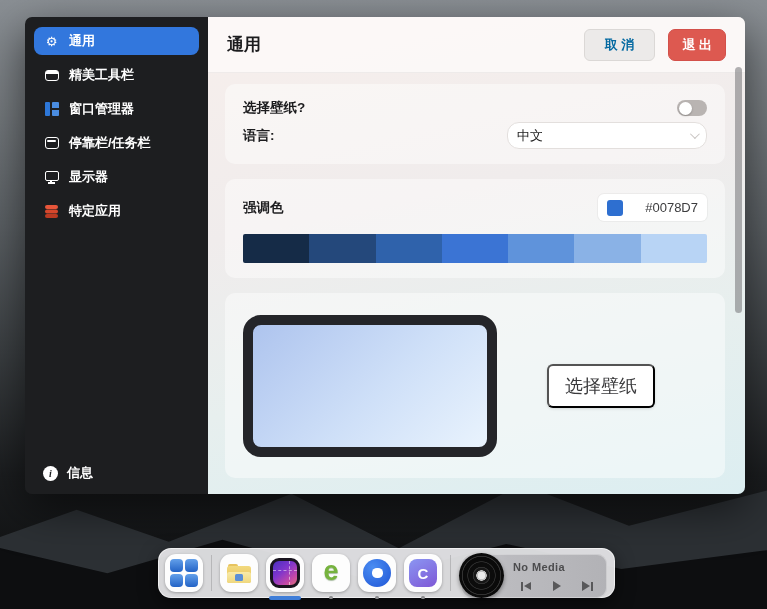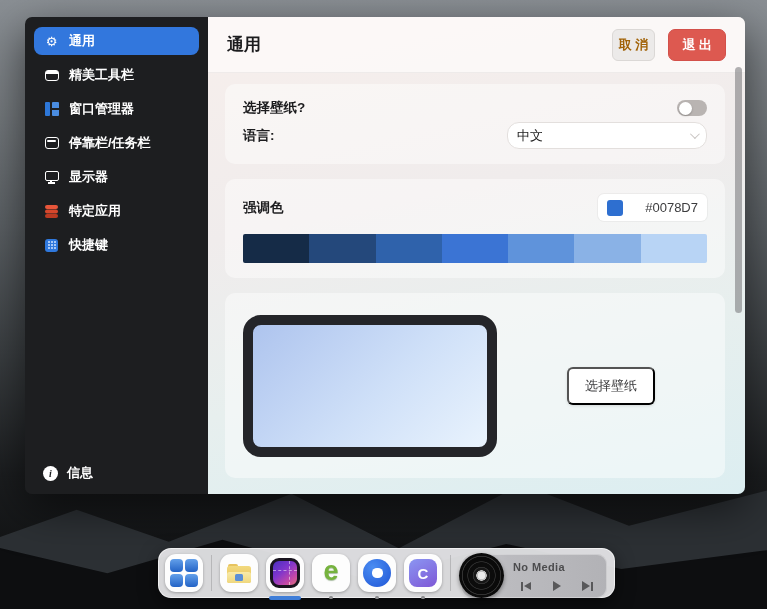--- a/index.html
+++ b/index.html
@@ -40,21 +40,21 @@
     color:#fff; font-size:13px; font-weight:bold; }
   .i-info { width:15px; height:15px; background:#fff; border-radius:50%; color:#1d1e20;
     font:italic bold 10px "Liberation Serif","DejaVu Serif",serif; display:flex; align-items:center; justify-content:center; }
 
   .main { flex:1; position:relative; display:flex; flex-direction:column;
     background:linear-gradient(168deg,#f7efec 0%,#f0ecec 38%,#e7efee 68%,#dceef1 100%); }
   .hdr { height:56px; flex-shrink:0; display:flex; align-items:center; padding:0 19px;
     background:rgba(253,251,251,.75); border-bottom:1px solid rgba(0,0,0,.05); }
   .title { font-size:17px; font-weight:bold; color:#1c1c1e; }
   .hbtns { margin-left:auto; display:flex; gap:13px; }
-  .btn-cancel { padding:6px 6px; font-size:13px; font-weight:bold; color:#a16207;
+  .btn-cancel { padding:6px 20px; font-size:13px; font-weight:bold; color:#0369a1;
     background:#eceae9; border:1px solid #dbd8d6; border-radius:6px; }
   .btn-exit { padding:6px 13px; font-size:13px; font-weight:bold; color:#fff;
     background:#dd5950; border:1px solid #d3504a; border-radius:7px; }
   .content { padding:11px 20px 0 17px; }
   .card { background:rgba(255,255,255,.45); border-radius:10px; padding:15px 18px; margin-bottom:15px; }
   .row { display:flex; align-items:center; }
   .row + .row { margin-top:5px; }
   .lbl { font-size:13.5px; font-weight:bold; color:#1c1c1e; }
   .toggle { margin-left:auto; width:30px; height:16px; background:#b9b4b2; border-radius:9px; position:relative; }
   .toggle::before { content:""; position:absolute; left:1.5px; top:1.5px; width:13px; height:13px; background:#fff; border-radius:50%;
@@ -65,21 +65,21 @@
     transform:rotate(45deg) translateY(-2px); }
   .hexbox { margin-left:auto; background:#fff; border-radius:6px; height:27px; padding:0 9px;
     display:flex; align-items:center; gap:22px; box-shadow:0 0 0 1px rgba(0,0,0,.04); }
   .swatch { width:16px; height:16px; border-radius:3px; }
   .hex { font-size:13px; color:#3c3c3e; }
   .palette { display:flex; height:29px; margin-top:13px; border-radius:2px; overflow:hidden; }
   .palette span { flex:1; }
   .wallcard { display:flex; align-items:center; height:185px; }
   .monitor { width:254px; height:142px; border:10px solid #242529; border-radius:18px;
     background:linear-gradient(135deg,#aec4ee 0%,#cfe0f8 55%,#e9f3fd 100%); flex-shrink:0; }
-  .btn-wall { margin:0 52px 0 auto; background:#fff; border-radius:6px; padding:8px 16px; font-size:13px; color:#3a3a3c;
+  .btn-wall { margin:0 52px 0 auto; background:#fff; border-radius:6px; padding:8px 16px; font-size:18px; color:#3a3a3c;
     box-shadow:0 1px 3px rgba(0,0,0,.12); }
   .sb-thumb { position:absolute; right:3px; top:50px; width:7px; height:246px; border-radius:4px; background:rgba(115,115,118,.55); }
 
   
   .dock { position:absolute; left:158px; top:548px; width:457px; height:50px; border-radius:13px;
     background:rgba(233,233,235,.92); border:1px solid rgba(255,255,255,.6);
     box-shadow:0 6px 18px rgba(0,0,0,.5); display:flex; align-items:flex-start; padding:5px 6px 0 6px; gap:8px; }
   .tile { width:38px; height:38px; background:#fdfdfd; border-radius:11px; position:relative;
     display:flex; align-items:center; justify-content:center; box-shadow:0 1px 3px rgba(0,0,0,.28); flex-shrink:0; }
   .dsep { width:1px; height:36px; background:rgba(0,0,0,.15); margin-top:1px; flex-shrink:0; }
@@ -154,26 +154,20 @@
             <span class="i-mon"></span>
           </span>
         <span>显示器</span>
       </div>
       <div class="si">
         <span class="ic">
             <span class="i-layers"></span>
           </span>
         <span>特定应用</span>
       </div>
-      <div class="si">
-        <span class="ic">
-            <span class="i-kbd"></span>
-          </span>
-        <span>快捷键</span>
-      </div>
       <div class="foot">
         <span class="i-info">i</span>
         <span>信息</span>
       </div>
     </div>
 
     <div class="main">
       <div class="hdr">
         <span class="title">通用</span>
         <div class="hbtns">

